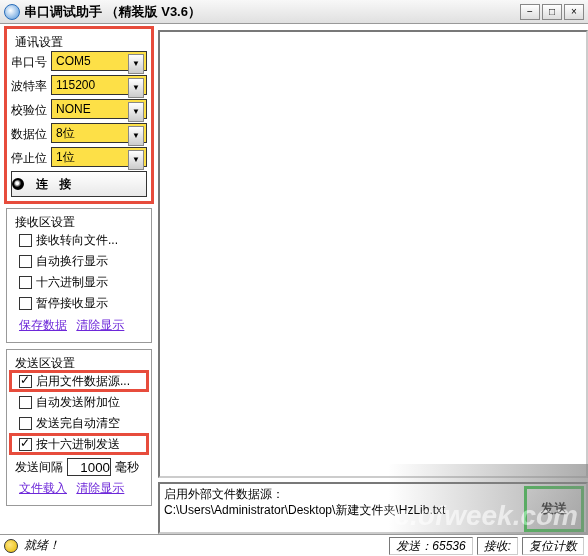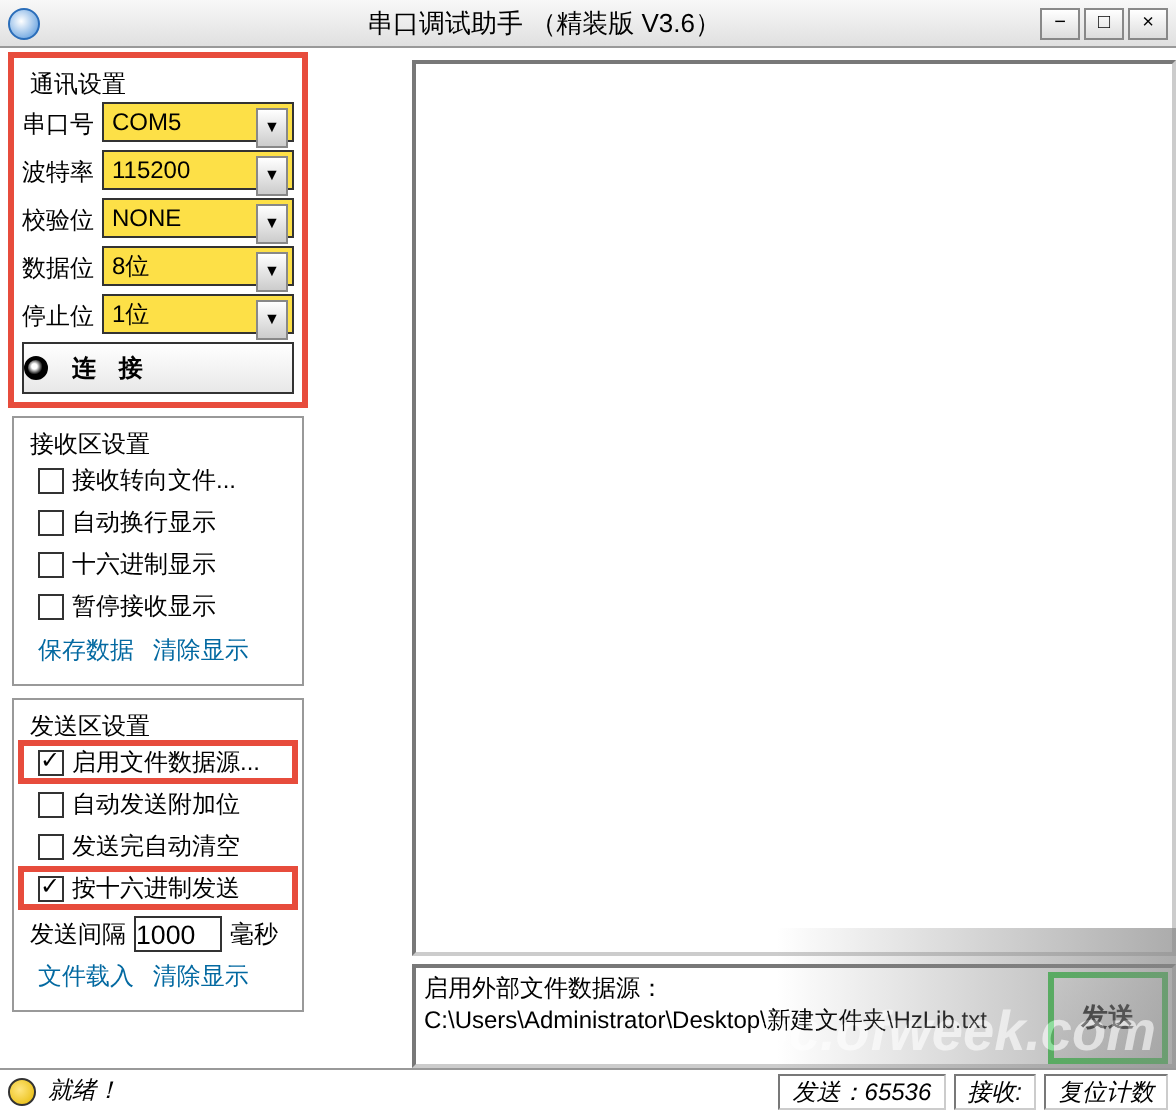--- a/index.html
+++ b/index.html
@@ -22,39 +22,37 @@
 }
 .titlebar-icon {
   width: 16px; height: 16px;
   background: radial-gradient(circle at 40% 40%, #fff, #4a90d9);
   border-radius: 8px;
   border: 1px solid #2a6db9;
   margin-right: 4px;
 }
 .titlebar-text {
   flex: 1;
-  text-align: center;
-  font-weight: normal;
+  font-weight: bold;
   color: #000;
   font-size: 13px;
 }
 .window-controls { display: flex; gap: 2px; }
 .win-btn {
   width: 20px; height: 16px;
   border: 1px solid #888;
   background: linear-gradient(to bottom,#fff,#ddd);
   font-size: 10px;
   text-align: center;
   line-height: 14px;
   cursor: pointer;
 }
 .main-area {
   display: flex;
   height: 510px;
-  gap: 48px;
 }
 .left-panel {
   width: 158px;
   padding: 4px 6px 0 6px;
   display: flex;
   flex-direction: column;
 }
 .group {
   border: 1px solid #999;
   margin-bottom: 6px;
@@ -132,34 +130,35 @@
   content: "✓";
   position: absolute;
   top: -3px; left: 0;
   font-size: 12px;
   color: #000;
 }
 .link-row {
   padding: 2px 0 4px 8px;
 }
 .linklike {
-  color: #0369a1;
+  color: #6d28d9;
+  text-decoration: underline;
   cursor: pointer;
   margin-right: 6px;
 }
 .interval-row {
   display: flex;
   align-items: center;
   padding: 2px 0 2px 4px;
 }
 .interval-input {
   width: 44px;
   height: 18px;
   border: 1px solid #333;
-  text-align: left;
+  text-align: right;
   margin: 0 4px;
 }
 .right-panel {
   flex: 1;
   padding: 6px 0 0 0;
   display: flex;
   flex-direction: column;
 }
 .textarea {
   flex: 1;

